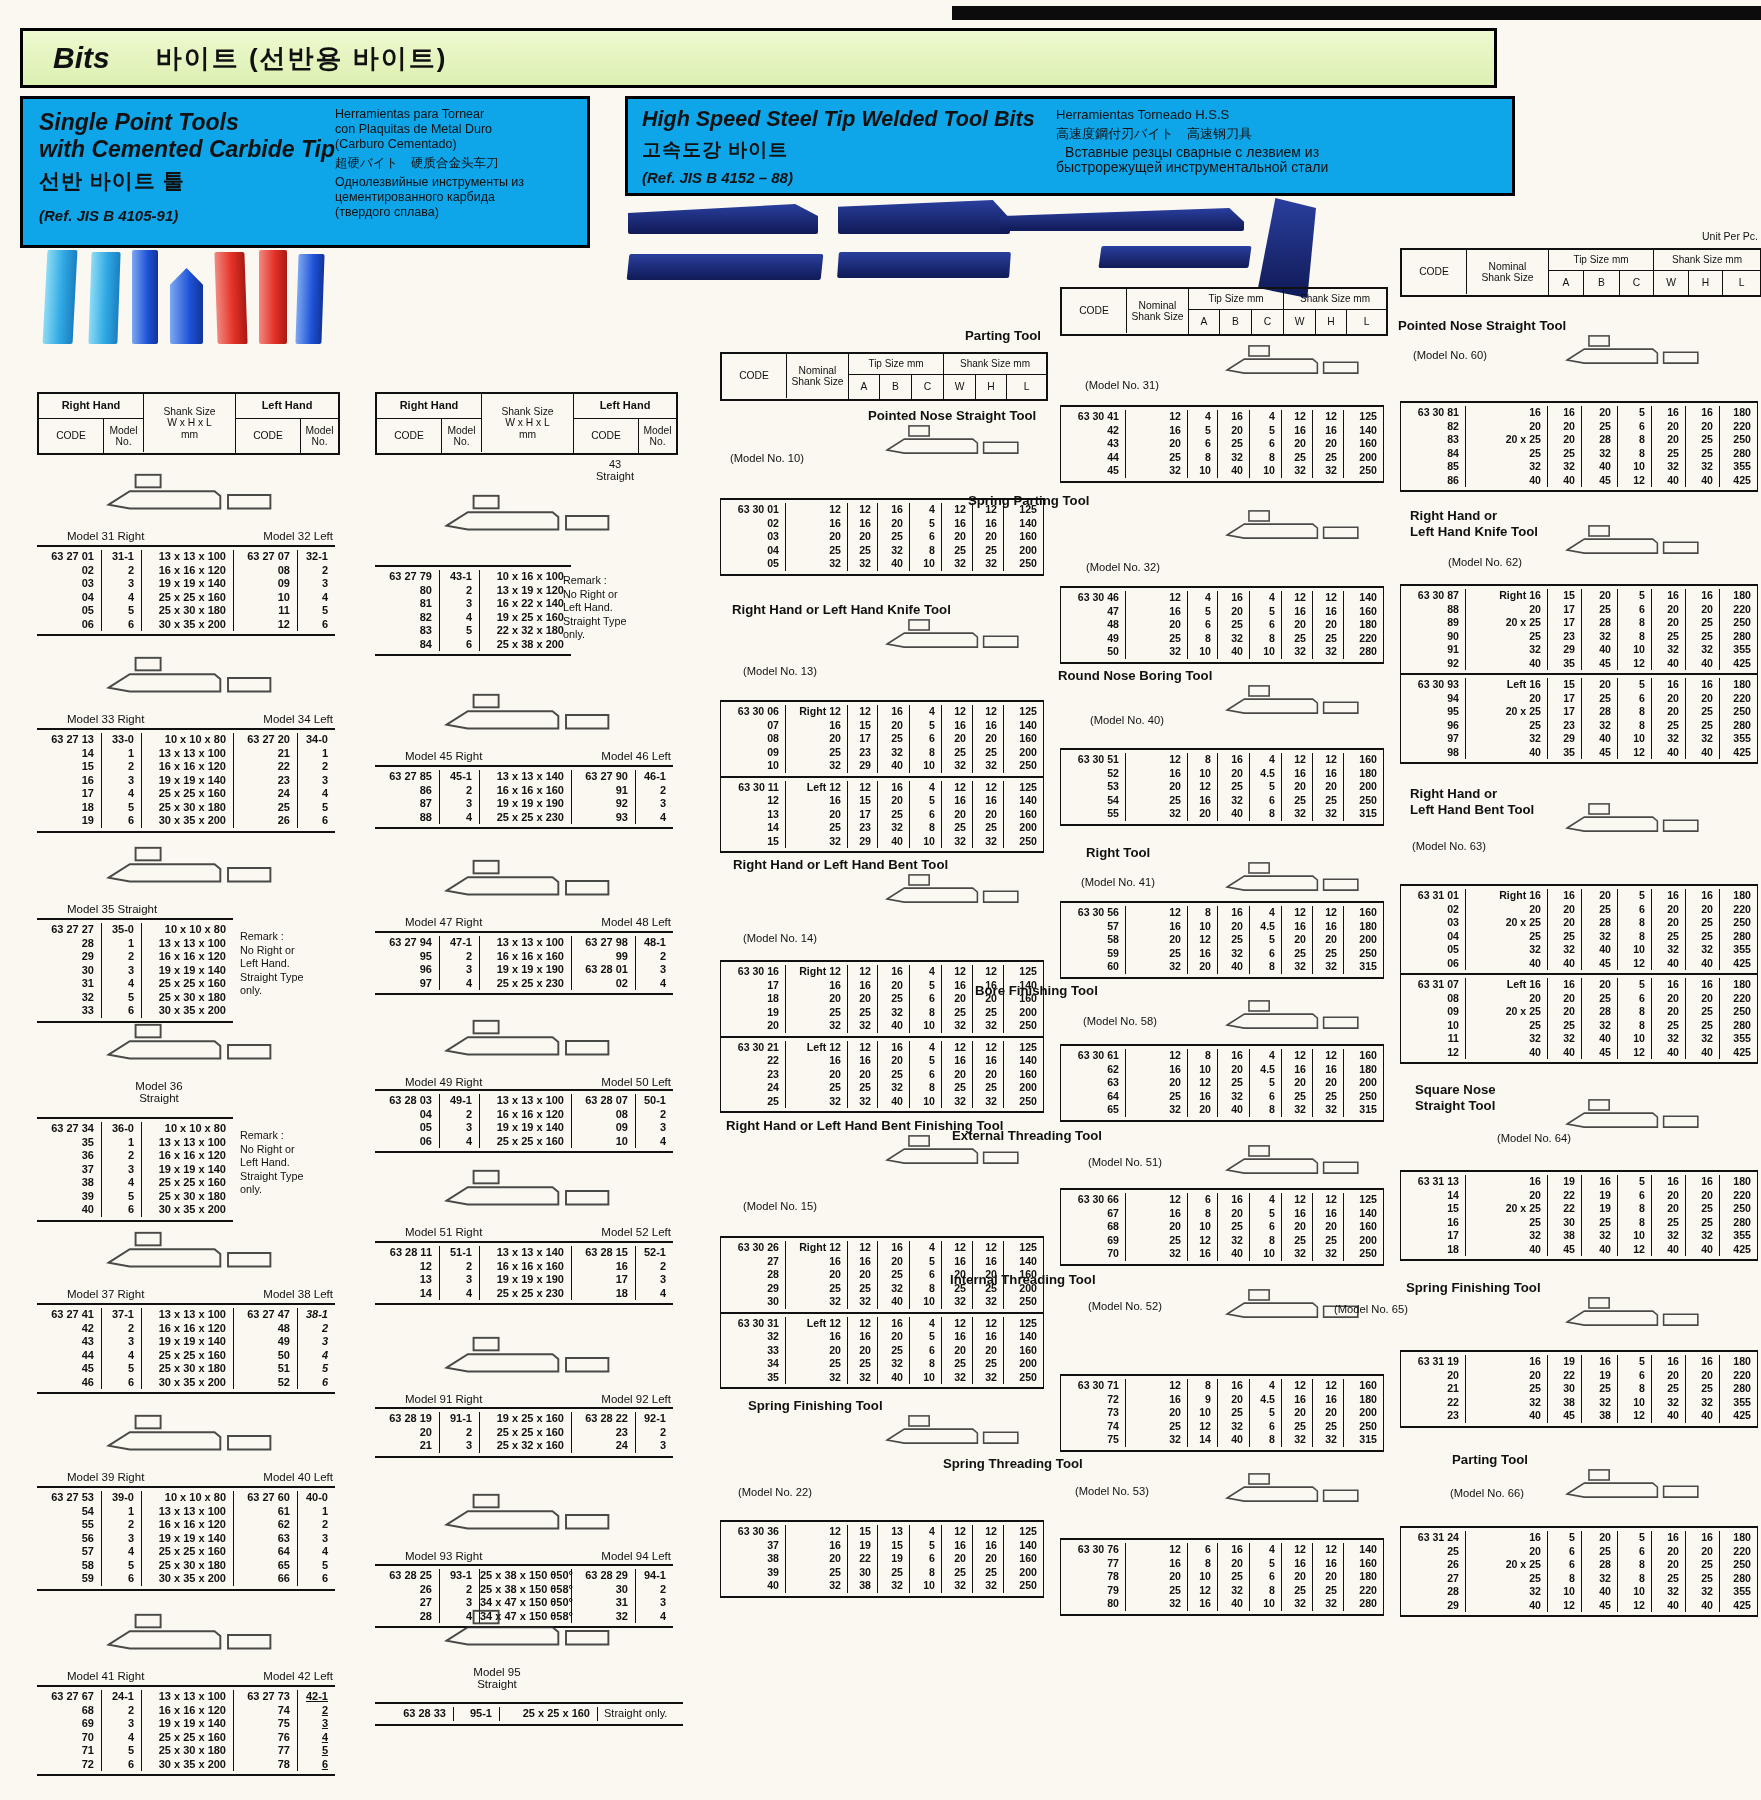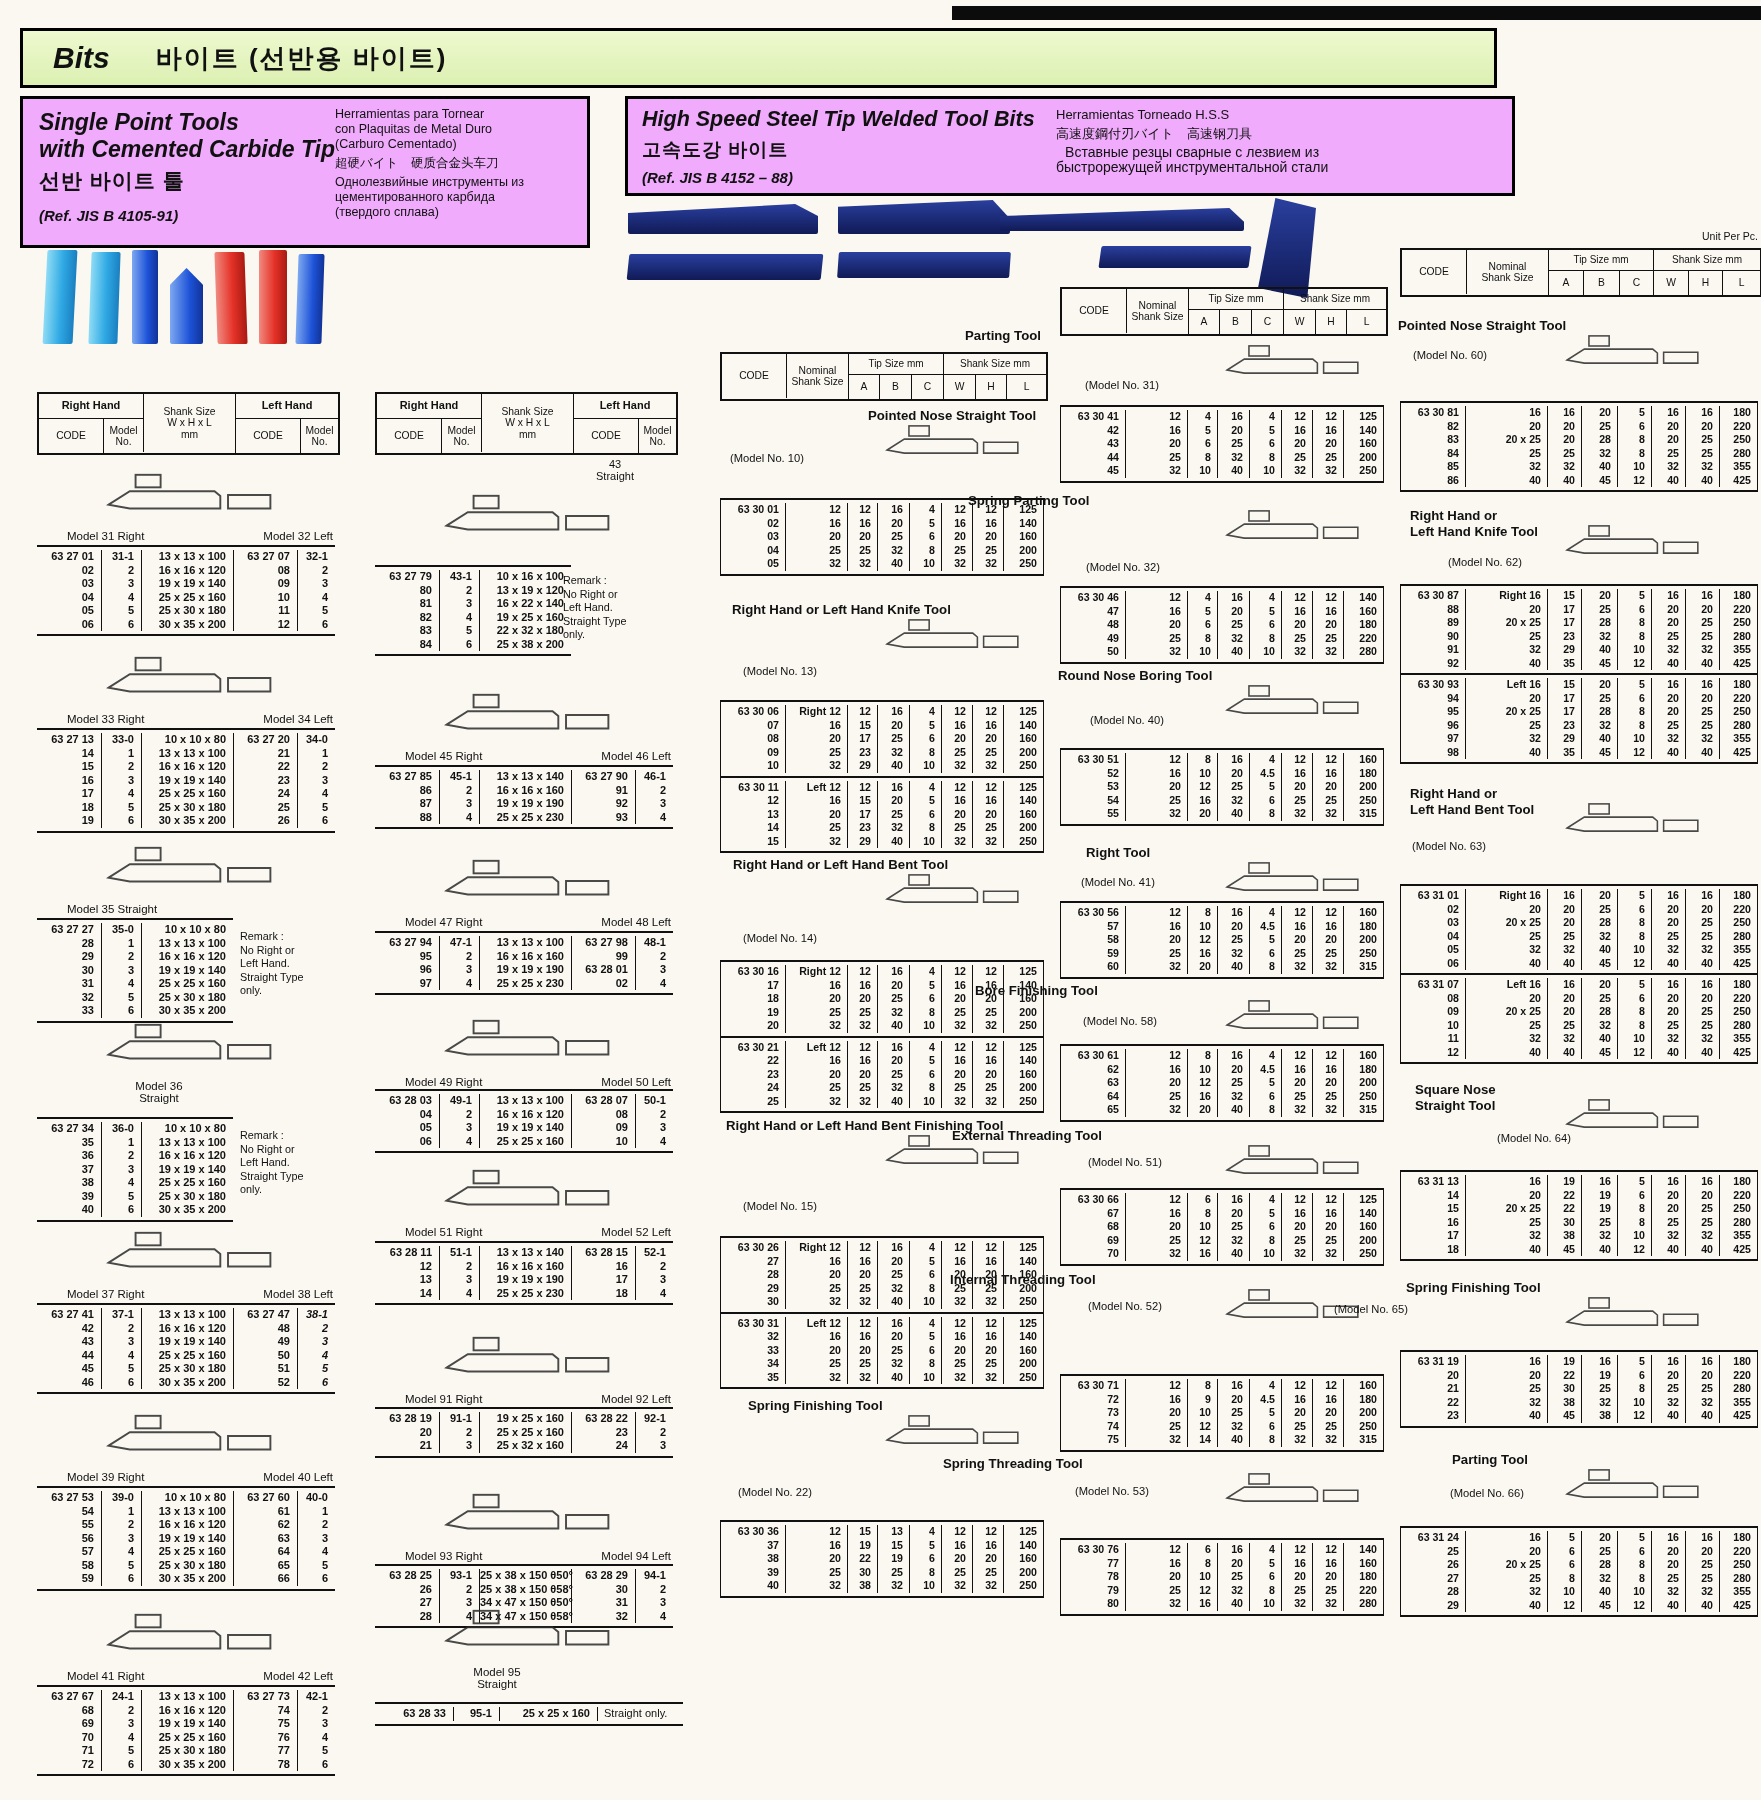--- a/index.html
+++ b/index.html
@@ -4,21 +4,21 @@
 <style>
   html,body{margin:0;padding:0;background:#e8e6df;}
   #page{position:relative;width:1761px;height:1800px;background:#faf8f1;overflow:hidden;
         font-family:"Liberation Sans","DejaVu Sans",sans-serif;color:#111;}
   .abs{position:absolute;}
   .topbar{position:absolute;left:952px;top:6px;width:809px;height:14px;background:#0c0c0c;}
   .banner{position:absolute;left:20px;top:28px;width:1477px;height:60px;border:3px solid #000;
           background:linear-gradient(180deg,#eef9cf,#dcf0b2);display:flex;align-items:center;gap:46px;padding-left:30px;box-sizing:border-box;}
   .b-en{font-style:italic;font-weight:bold;font-size:30px;}
   .b-kr{font-weight:bold;font-size:26px;letter-spacing:2px;}
-  .hdrbox{position:absolute;background:#f0abfc;border:3px solid #000;box-sizing:border-box;}
+  .hdrbox{position:absolute;background:#0ea5e9;border:3px solid #000;box-sizing:border-box;}
   .hb-left{left:20px;top:96px;width:570px;height:152px;}
   .hb-right{left:625px;top:96px;width:890px;height:100px;}
   .hdrbox .t1{font-style:italic;font-weight:bold;}
   .pre{white-space:pre-line;}
   .unit{position:absolute;left:1638px;top:230px;width:120px;font-size:10.5px;text-align:right;}
   
   .bit{position:absolute;border-radius:2px;}
   .hssbit{position:absolute;background:linear-gradient(180deg,#2a3f9e,#101a56);border-radius:2px;}
   
   .tlabel{position:absolute;font-size:11.5px;white-space:pre-line;}
@@ -547,21 +547,21 @@
             <div class="ln">30 x 35 x 200</div>
           </div>
           <div class="col" style="width: 64px;">
             <div class="ln">63 27 73</div>
             <div class="ln">74</div>
             <div class="ln">75</div>
             <div class="ln">76</div>
             <div class="ln">77</div>
             <div class="ln">78</div>
           </div>
-          <div class="col" style="width: 38px;">
+          <div class="col" style="width: 38px; text-decoration: underline;">
             <div class="ln">42-1</div>
             <div class="ln">2</div>
             <div class="ln">3</div>
             <div class="ln">4</div>
             <div class="ln">5</div>
             <div class="ln">6</div>
           </div>
         </div>
       </div>
       <div class="sk" style="left: 425px; top: 491px; width: 205px; height: 52px;"><svg viewBox="0 0 200 54" width="100%" height="100%">

